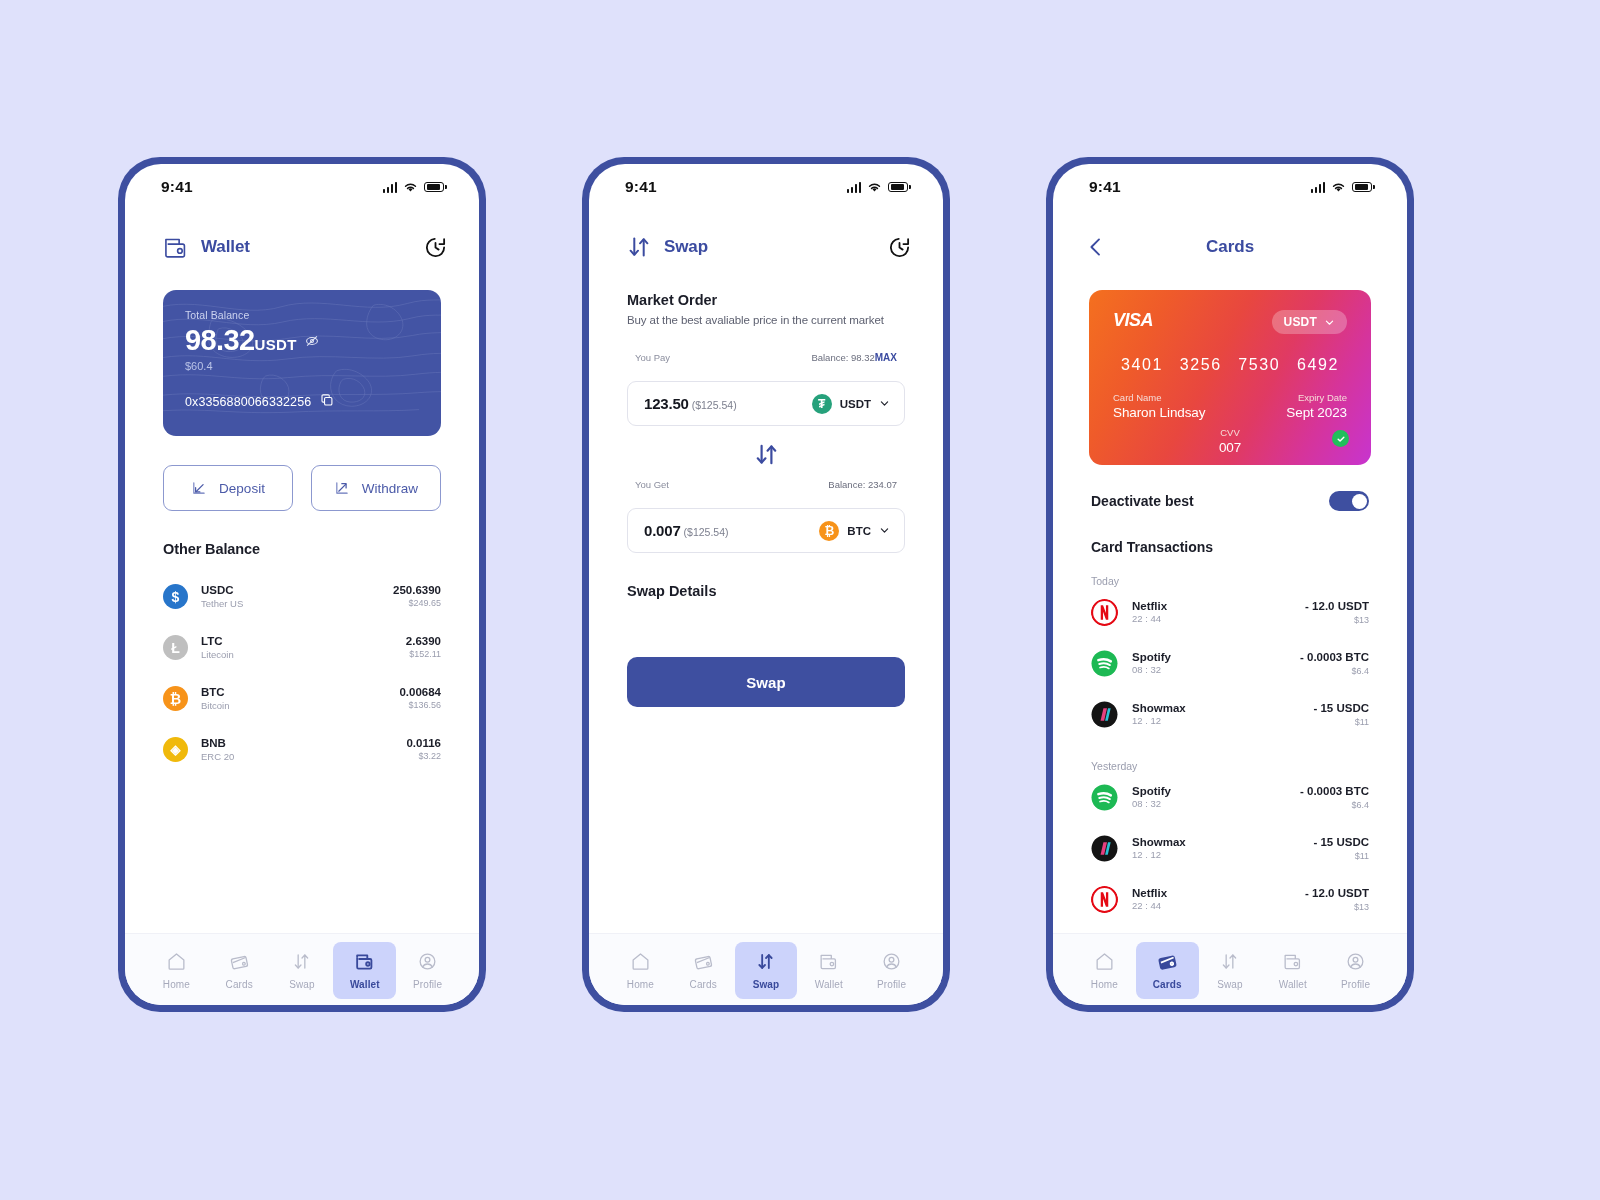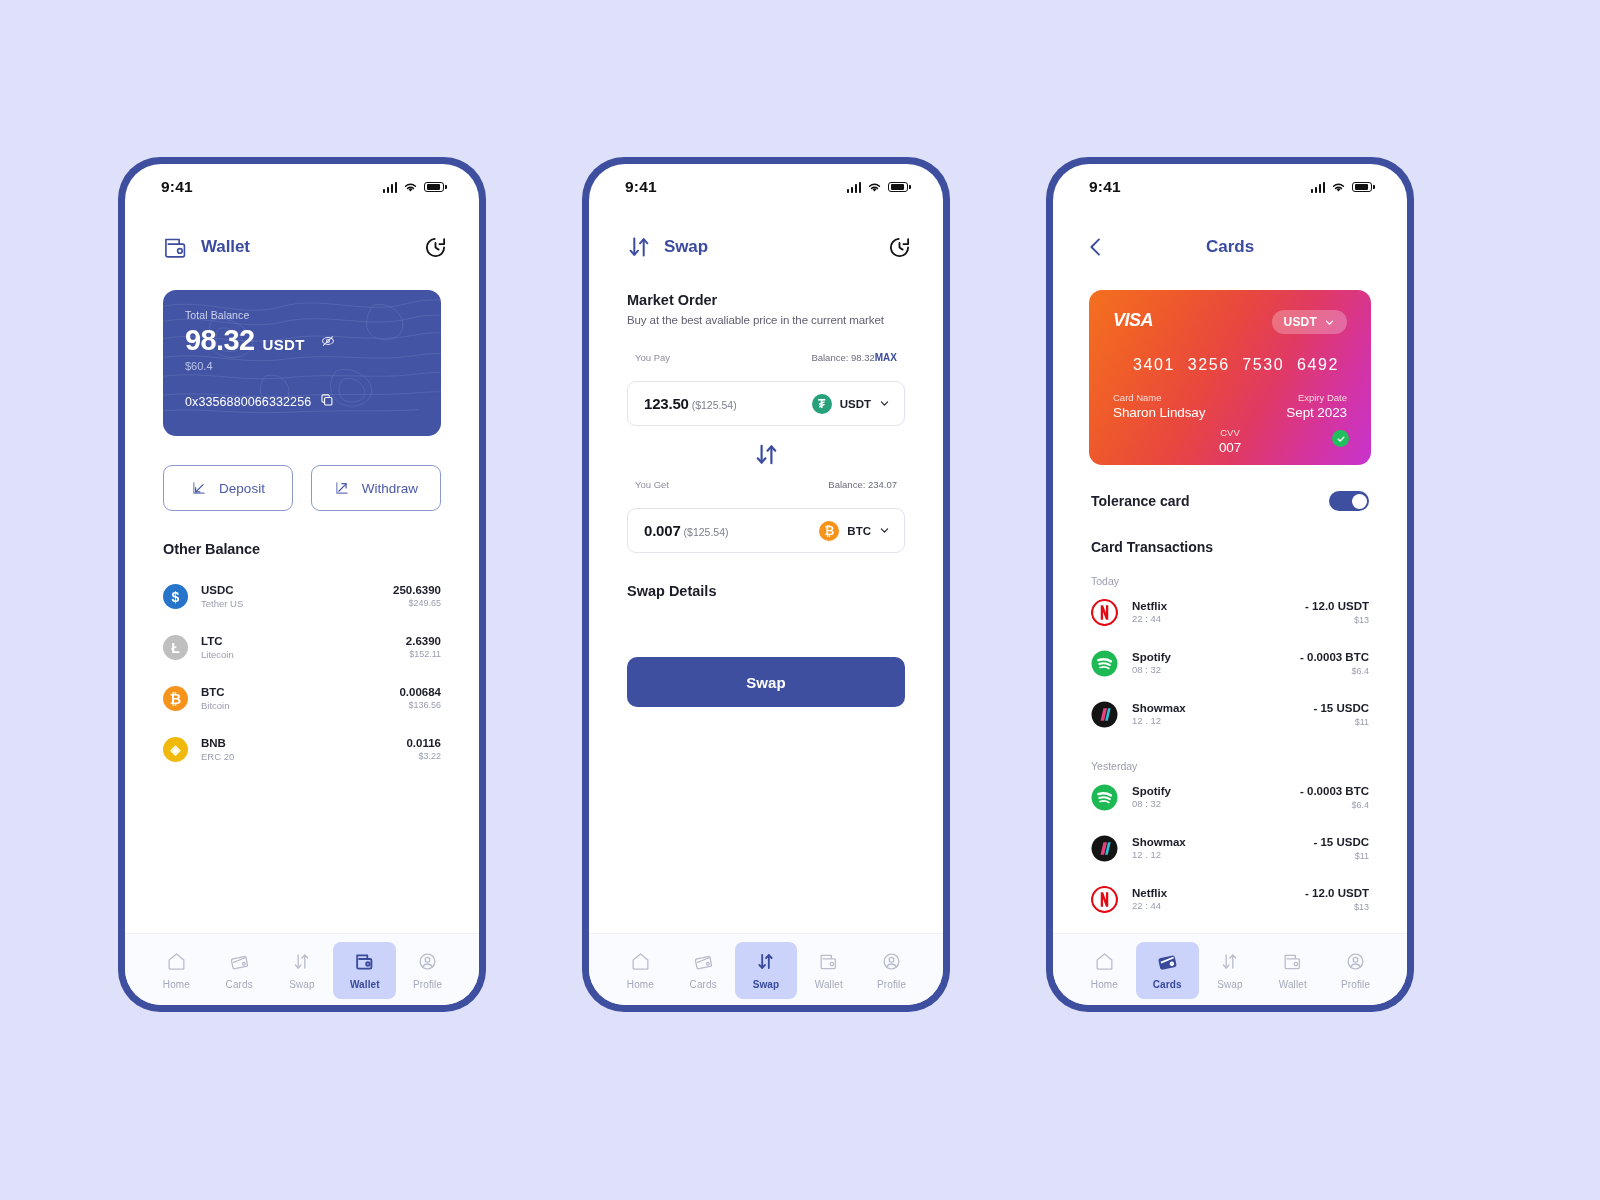--- a/index.html
+++ b/index.html
@@ -67,21 +67,21 @@
     border-radius:13px;
     background:#4354a4;
     position:relative;
     overflow:hidden;
     padding:19px 22px;
     color:#fff;
   }
   .bal-card .topo { position:absolute; inset:0; opacity:.30; }
   .bal-card .inner { position:relative; z-index:2; }
   .bal-label { font-size:10.5px; color:#ccd3ef; letter-spacing:.1px; }
-  .bal-row { display:flex; align-items:baseline; gap:8px; margin-top:4px; }
+  .bal-row { display:flex; align-items:baseline; margin-top:4px; }
   .bal-amt { font-size:29px; font-weight:bold; letter-spacing:-.6px; line-height:1.1; }
   .bal-cur { font-size:15px; font-weight:600; letter-spacing:.3px; }
   .eye-slash { margin-left:7px; align-self:center; position:relative; top:2px; cursor:pointer; }
   .bal-usd { font-size:11px; color:#b9c2e7; margin-top:3px; }
   .addr-row { display:flex; align-items:center; gap:9px; margin-top:21px; }
   .addr { font-size:12.5px; letter-spacing:.1px; }
 
   
   .actions { display:flex; gap:18px; margin:29px 38px 0 38px; }
   .act-btn {
@@ -156,21 +156,21 @@
     background:linear-gradient(118deg,#f4701f 0%,#ef5b2a 22%,#e8473f 44%,#e03a63 62%,#d6349a 80%,#c734cf 100%);
     position:relative; color:#fff; padding:20px 24px; overflow:hidden;
   }
   .cc-top { display:flex; justify-content:space-between; align-items:flex-start; }
   .visa { font-size:18px; font-weight:bold; font-style:italic; letter-spacing:-.5px; }
   .cc-pill {
     background:rgba(255,255,255,.26); border-radius:20px; padding:5px 12px;
     display:flex; align-items:center; gap:7px; cursor:pointer;
   }
   .cc-pill span { font-size:12px; font-weight:600; letter-spacing:.2px; }
-  .cc-num { display:flex; justify-content:space-between; margin:22px 8px 0 20px; }
+  .cc-num { display:flex; justify-content:space-between; margin:22px 8px 0 8px; }
   .cc-num span { font-size:16px; letter-spacing:1.6px; font-weight:500; }
   .cc-mid { display:flex; justify-content:space-between; margin-top:18px; }
   .cc-k { font-size:9.5px; color:#f6dcd8; }
   .cc-v { font-size:13.5px; font-weight:normal; margin-top:2px; letter-spacing:-.1px; }
   .cc-cvv { text-align:center; margin-top:7px; }
   .cc-check {
     position:absolute; right:22px; bottom:18px; width:17px; height:17px; border-radius:50%;
     background:#21bf5b; display:flex; align-items:center; justify-content:center;
   }
   .deact-row { display:flex; align-items:center; justify-content:space-between; margin:26px 38px 0 38px; }
@@ -610,21 +610,21 @@
           <div class="cc-v">007</div>
         </div>
         <div class="cc-check">
           <svg width="10" height="10" viewBox="0 0 12 12">
             <path d="M2.6 6.2 L4.9 8.5 L9.4 3.8" stroke="#fff" stroke-width="1.7" fill="none" stroke-linecap="round" stroke-linejoin="round"></path>
           </svg>
         </div>
       </div>
 
       <div class="deact-row">
-        <span class="deact-lbl">Tolerance card</span>
+        <span class="deact-lbl">Deactivate best</span>
         <span class="toggle">
               <i></i>
             </span>
       </div>
 
       <div class="ct-title">Card Transactions</div>
       <div>
             <div class="tx-group-lbl">Today</div>
             <div class="tx-list">
               <div class="tx-row">

